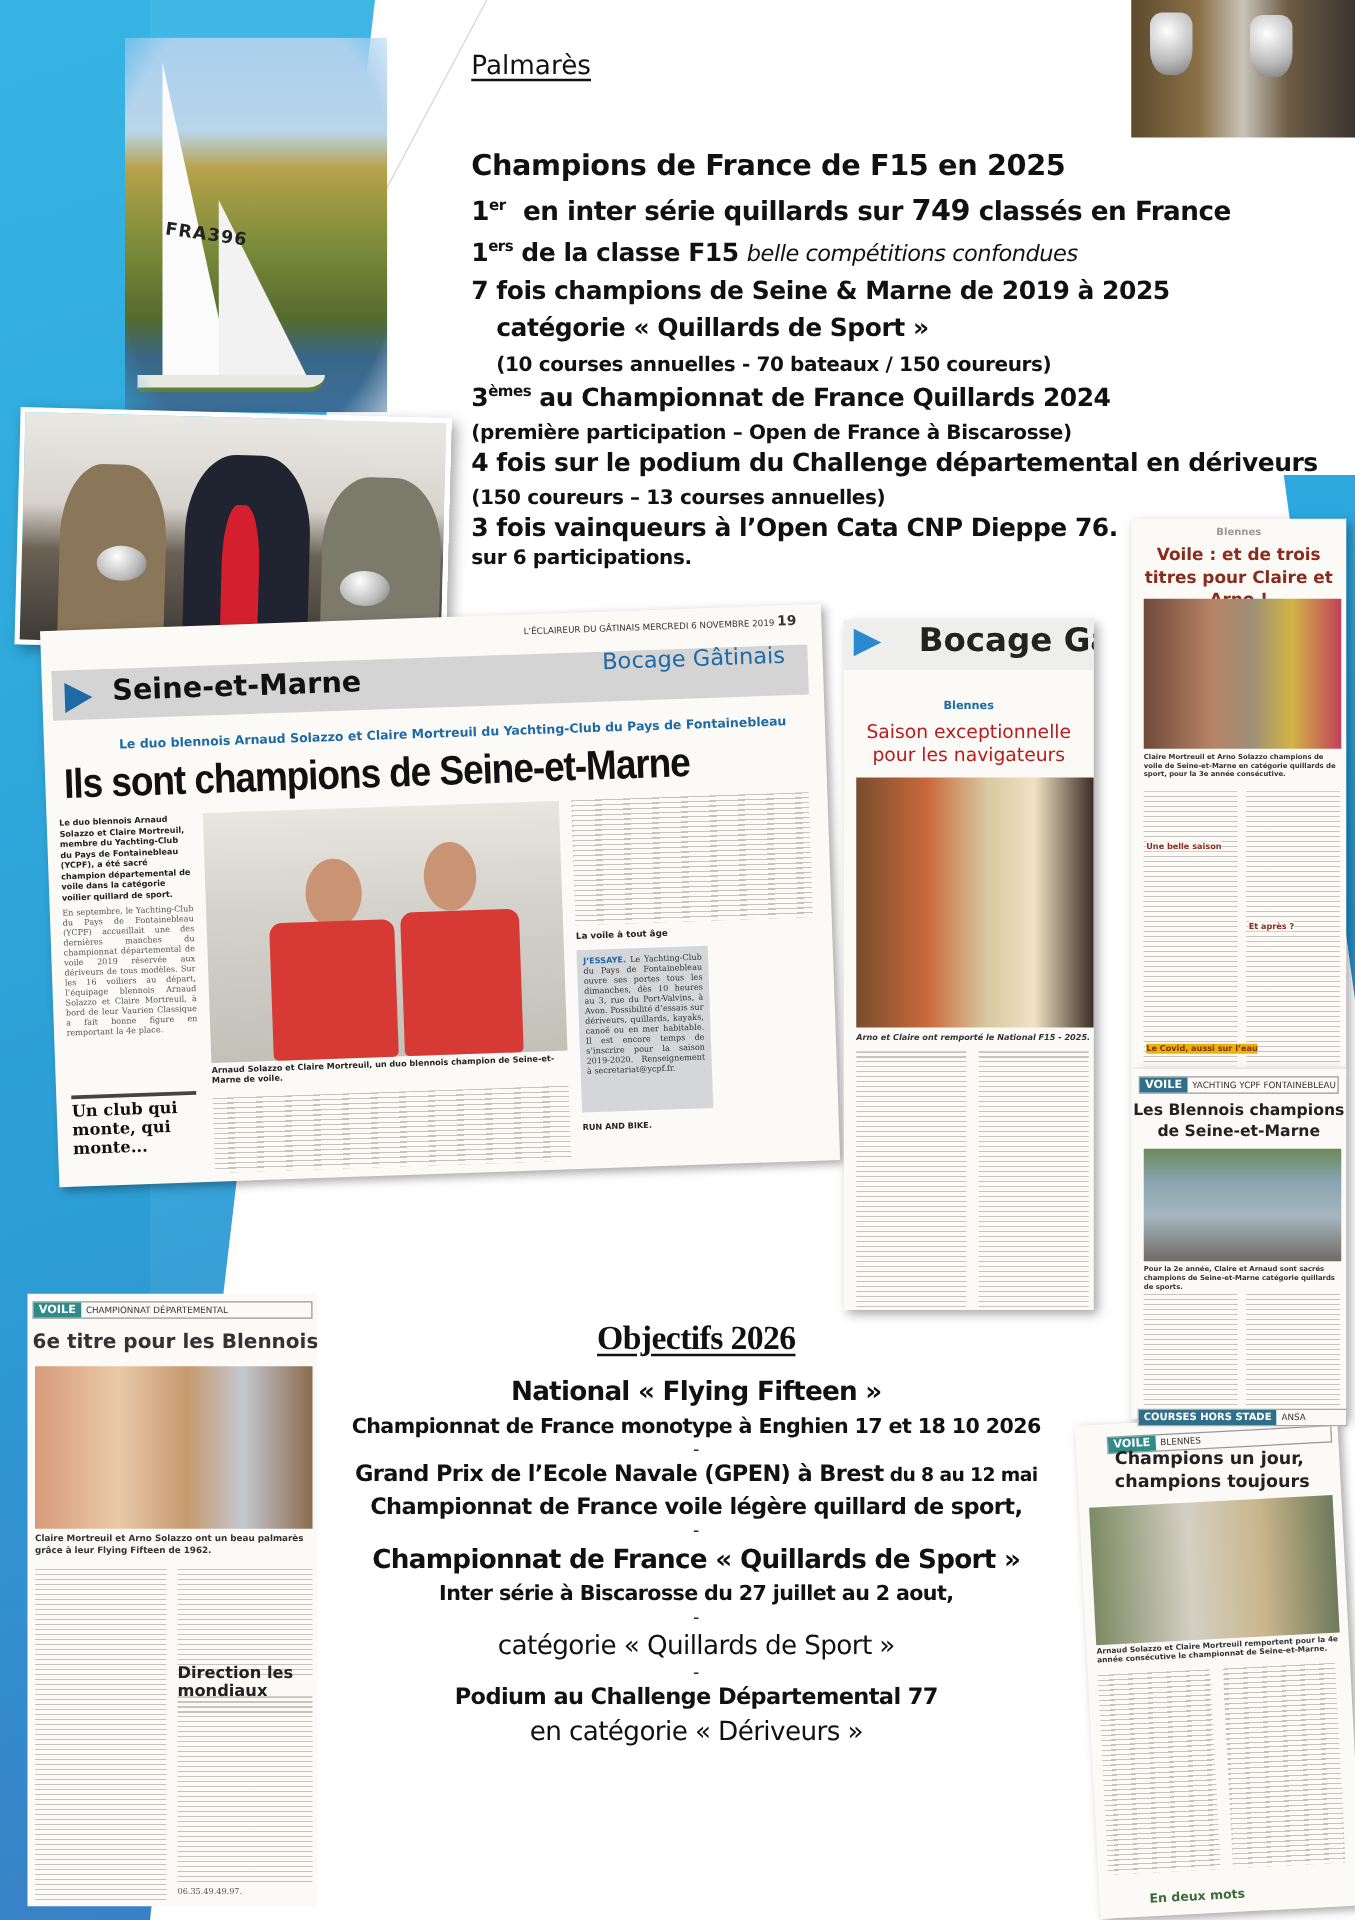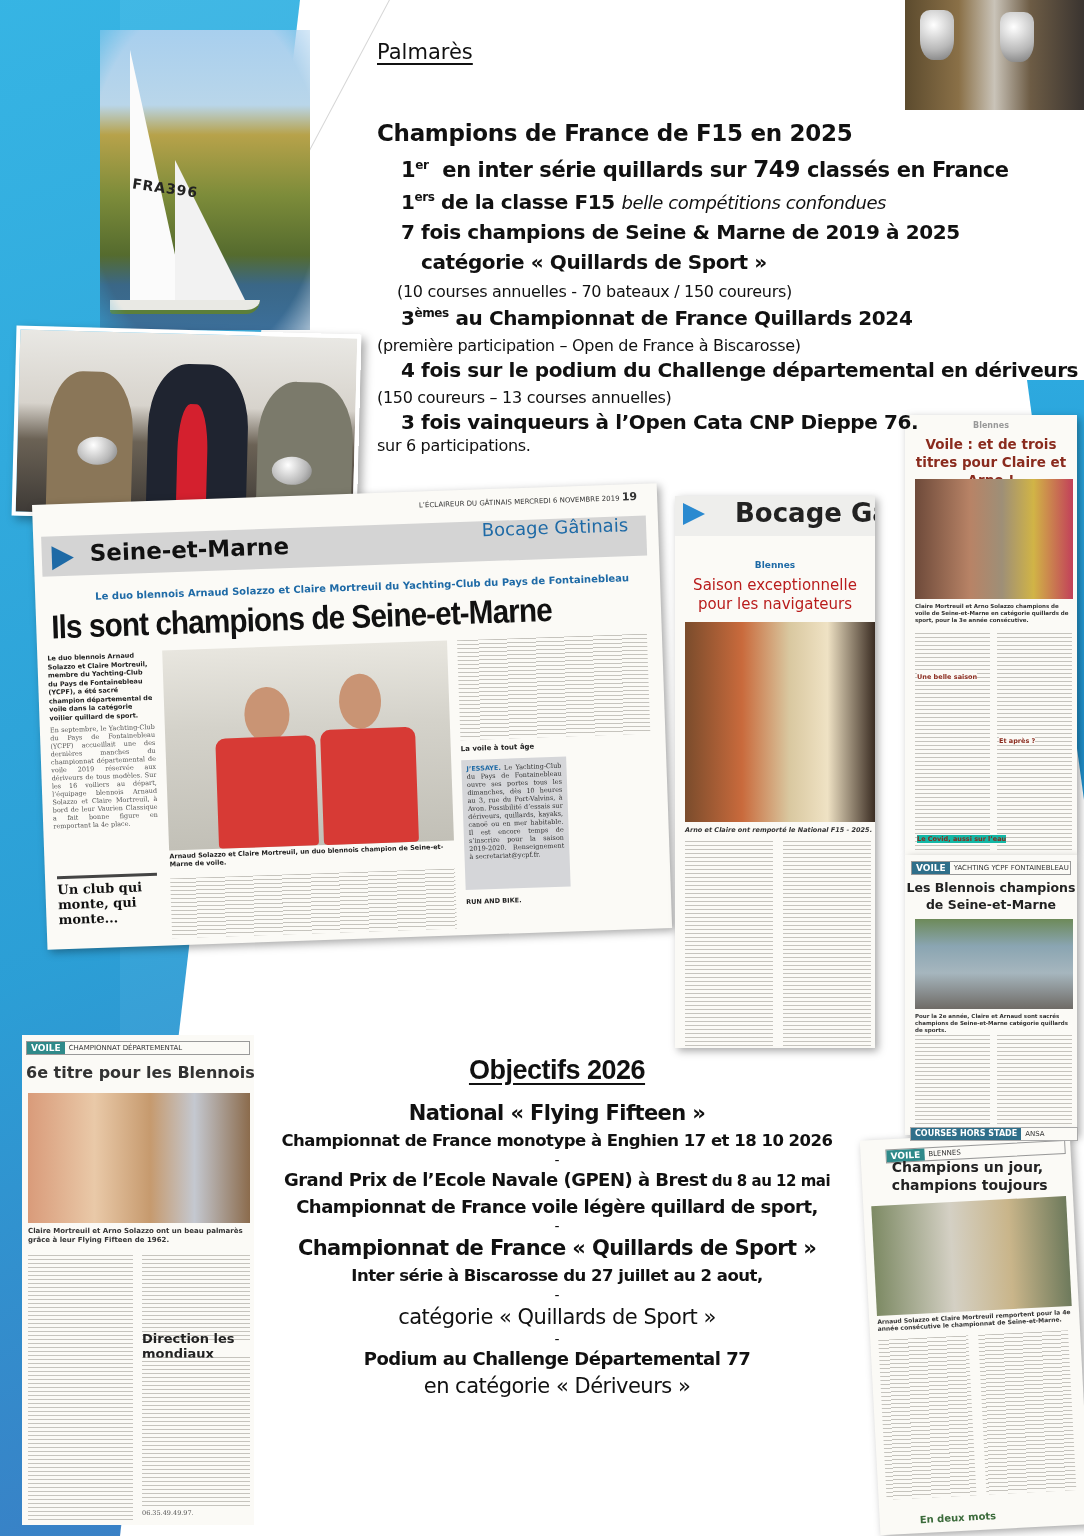--- a/index.html
+++ b/index.html
@@ -116,32 +116,32 @@
   .courses-tag { position: absolute; left: 910px; top: 1127px; width: 168px; height: 14px; display: flex; border: 1px solid #aaa; background: #fbfaf6; z-index: 6; }
   .toujours-headline { position: absolute; left: 30px; top: 24px; font-family: "DejaVu Sans", sans-serif; font-weight: bold; font-size: 14px; line-height: 18px; color: #222; transform: rotate(3deg); }
   .toujours-photo { position: absolute; left: 8px; top: 66px; width: 195px; height: 110px;
     background: linear-gradient(90deg, #7d8a64 0%, #d4d0c4 40%, #c9b58a 70%, #6e7a5c 100%); }
   .toujours-caption { position: absolute; left: 8px; top: 178px; width: 195px; font-family: "DejaVu Sans", sans-serif; font-weight: bold; font-size: 6px; color: #333; }
   .toujours-footer { position: absolute; left: 40px; bottom: 8px; font-family: "DejaVu Sans", sans-serif; font-weight: bold; font-size: 10px; color: #3b6b3b; }
 
   
   .palmares { position: absolute; left: 377px; top: 40px; width: 680px; font-family: "DejaVu Sans", sans-serif; color: #111; z-index: 10; }
   .palmares-title { font-weight: normal; font-size: 21px; text-decoration: underline; text-underline-offset: 4px; text-decoration-thickness: 2px; margin-left: 0; }
-  .p-row { white-space: nowrap; }
+  .p-row { white-space: nowrap; font-weight: bold; }
   .p-h1 { position: absolute; left: 0; font-weight: bold; font-size: 23px; letter-spacing: -.3px; }
-  .p-h2 { position: absolute; left: 0; font-weight: bold; font-size: 20px; letter-spacing: -.4px; margin-left: 24px; }
+  .p-h2 { position: absolute; left: 0; font-weight: bold; font-size: 20px; letter-spacing: -.4px; }
   .p-sm { position: absolute; left: 0; font-size: 16px; letter-spacing: -.3px; }
   .p-h2 sup, .p-h1 sup { font-size: 12px; vertical-align: 8px; }
   .p-it { font-weight: normal; font-style: italic; font-size: 18px; }
   .p-big { font-size: 23px; }
 
   
   .objectifs { position: absolute; left: 252px; top: 1055px; width: 610px; text-align: center; z-index: 10;
     font-family: "Liberation Sans", sans-serif; color: #111; }
-  .obj-title { font-family: Liberation Sans, sans-serif; font-weight: bold; font-size: 27px; text-decoration: underline; text-underline-offset: 4px; margin-bottom: 12px; letter-spacing: -.5px; }
+  .obj-title { font-family: Liberation Serif, serif; font-weight: bold; font-size: 27px; text-decoration: underline; text-underline-offset: 4px; margin-bottom: 12px; letter-spacing: -.5px; }
   .obj-line { white-space: nowrap; line-height: 25px; }
   .obj-b1 { font-family: "DejaVu Sans", sans-serif; font-weight: bold; font-size: 21px; letter-spacing: -.6px; line-height: 30px; }
   .obj-b2 { font-family: "DejaVu Sans", sans-serif; font-weight: bold; font-size: 16.5px; letter-spacing: -.5px; }
   .obj-n  { font-family: "DejaVu Sans", sans-serif; font-size: 21px; letter-spacing: -.5px; line-height: 30px; }
   .obj-sep { font-family: "DejaVu Sans", sans-serif; font-size: 14px; line-height: 14px; }
 </style>
 </head>
 <body>
 
 <div class="bg-left"></div>
@@ -218,21 +218,21 @@
 </div>
 
 <div class="clip clip-trois">
   <div class="trois-kicker">Blennes</div>
   <div class="trois-headline">Voile : et de trois titres pour Claire et Arno !</div>
   <div class="trois-photo"></div>
   <div class="trois-caption">Claire Mortreuil et Arno Solazzo champions de voile de Seine-et-Marne en catégorie quillards de sport, pour la 3e année consécutive.</div>
   <div class="np-lines" style="left:10px;top:218px;width:75px;height:220px;"></div>
   <div class="np-lines" style="left:92px;top:218px;width:75px;height:220px;"></div>
   <div class="trois-sub" style="left:12px;top:258px;background:#fbfaf6;">Une belle saison</div>
-  <div class="trois-sub" style="left:12px;top:420px;background:#14b8a6;">Le Covid, aussi sur l’eau</div>
+  <div class="trois-sub" style="left:12px;top:420px;background:#eab308;">Le Covid, aussi sur l’eau</div>
   <div class="trois-sub" style="left:94px;top:322px;background:#fbfaf6;">Et après ?</div>
 </div>
 
 <div class="clip clip-ycf">
   <div class="tag-row">
     <span class="tag tag-dark">VOILE</span>
     <span class="tag-label">YACHTING YCPF FONTAINEBLEAU</span>
   </div>
   <div class="ycf-headline">Les Blennois champions de Seine-et-Marne</div>
   <div class="ycf-photo"></div>

